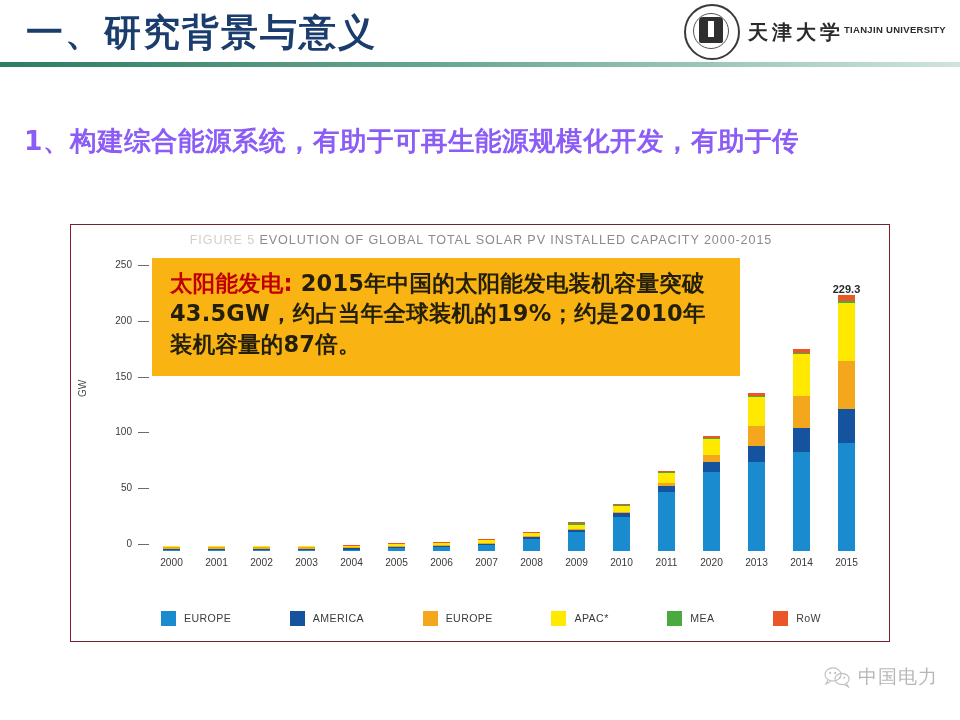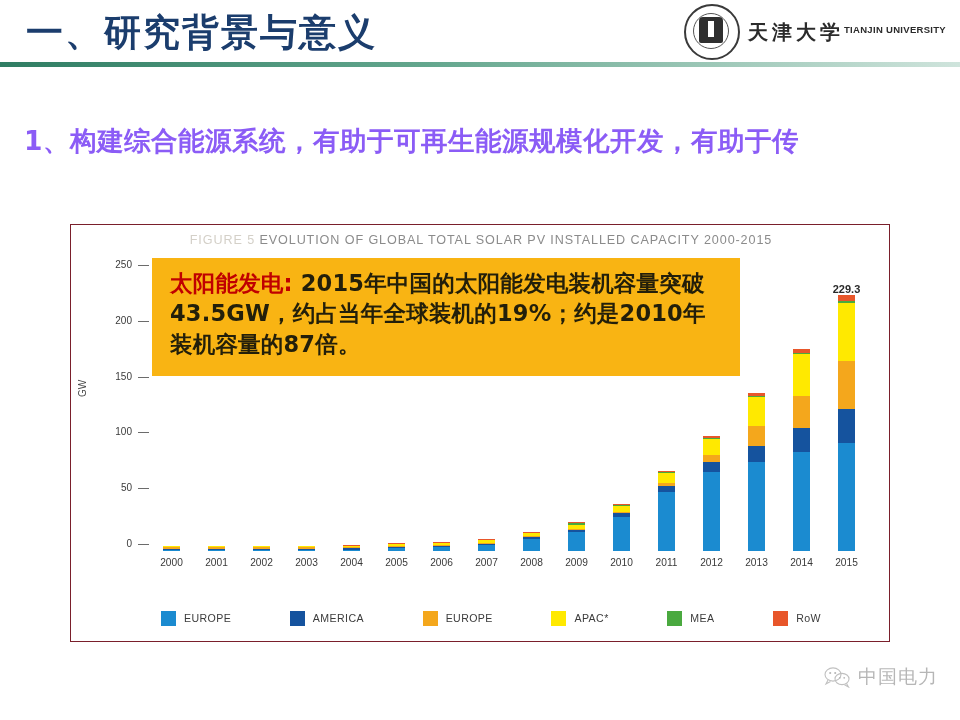--- a/index.html
+++ b/index.html
@@ -363,21 +363,21 @@
       <div class="xtick">2002</div>
       <div class="xtick">2003</div>
       <div class="xtick">2004</div>
       <div class="xtick">2005</div>
       <div class="xtick">2006</div>
       <div class="xtick">2007</div>
       <div class="xtick">2008</div>
       <div class="xtick">2009</div>
       <div class="xtick">2010</div>
       <div class="xtick">2011</div>
-      <div class="xtick">2012</div>
+      <div class="xtick">2020</div>
       <div class="xtick">2013</div>
       <div class="xtick">2014</div>
       <div class="xtick">2015</div>
     </div>
 
   <div class="legend" id="legend">
       <div class="legend-item">
         <span class="legend-swatch" style="background: rgb(27, 139, 208);"></span>
         <span class="legend-label">EUROPE</span>
       </div>

